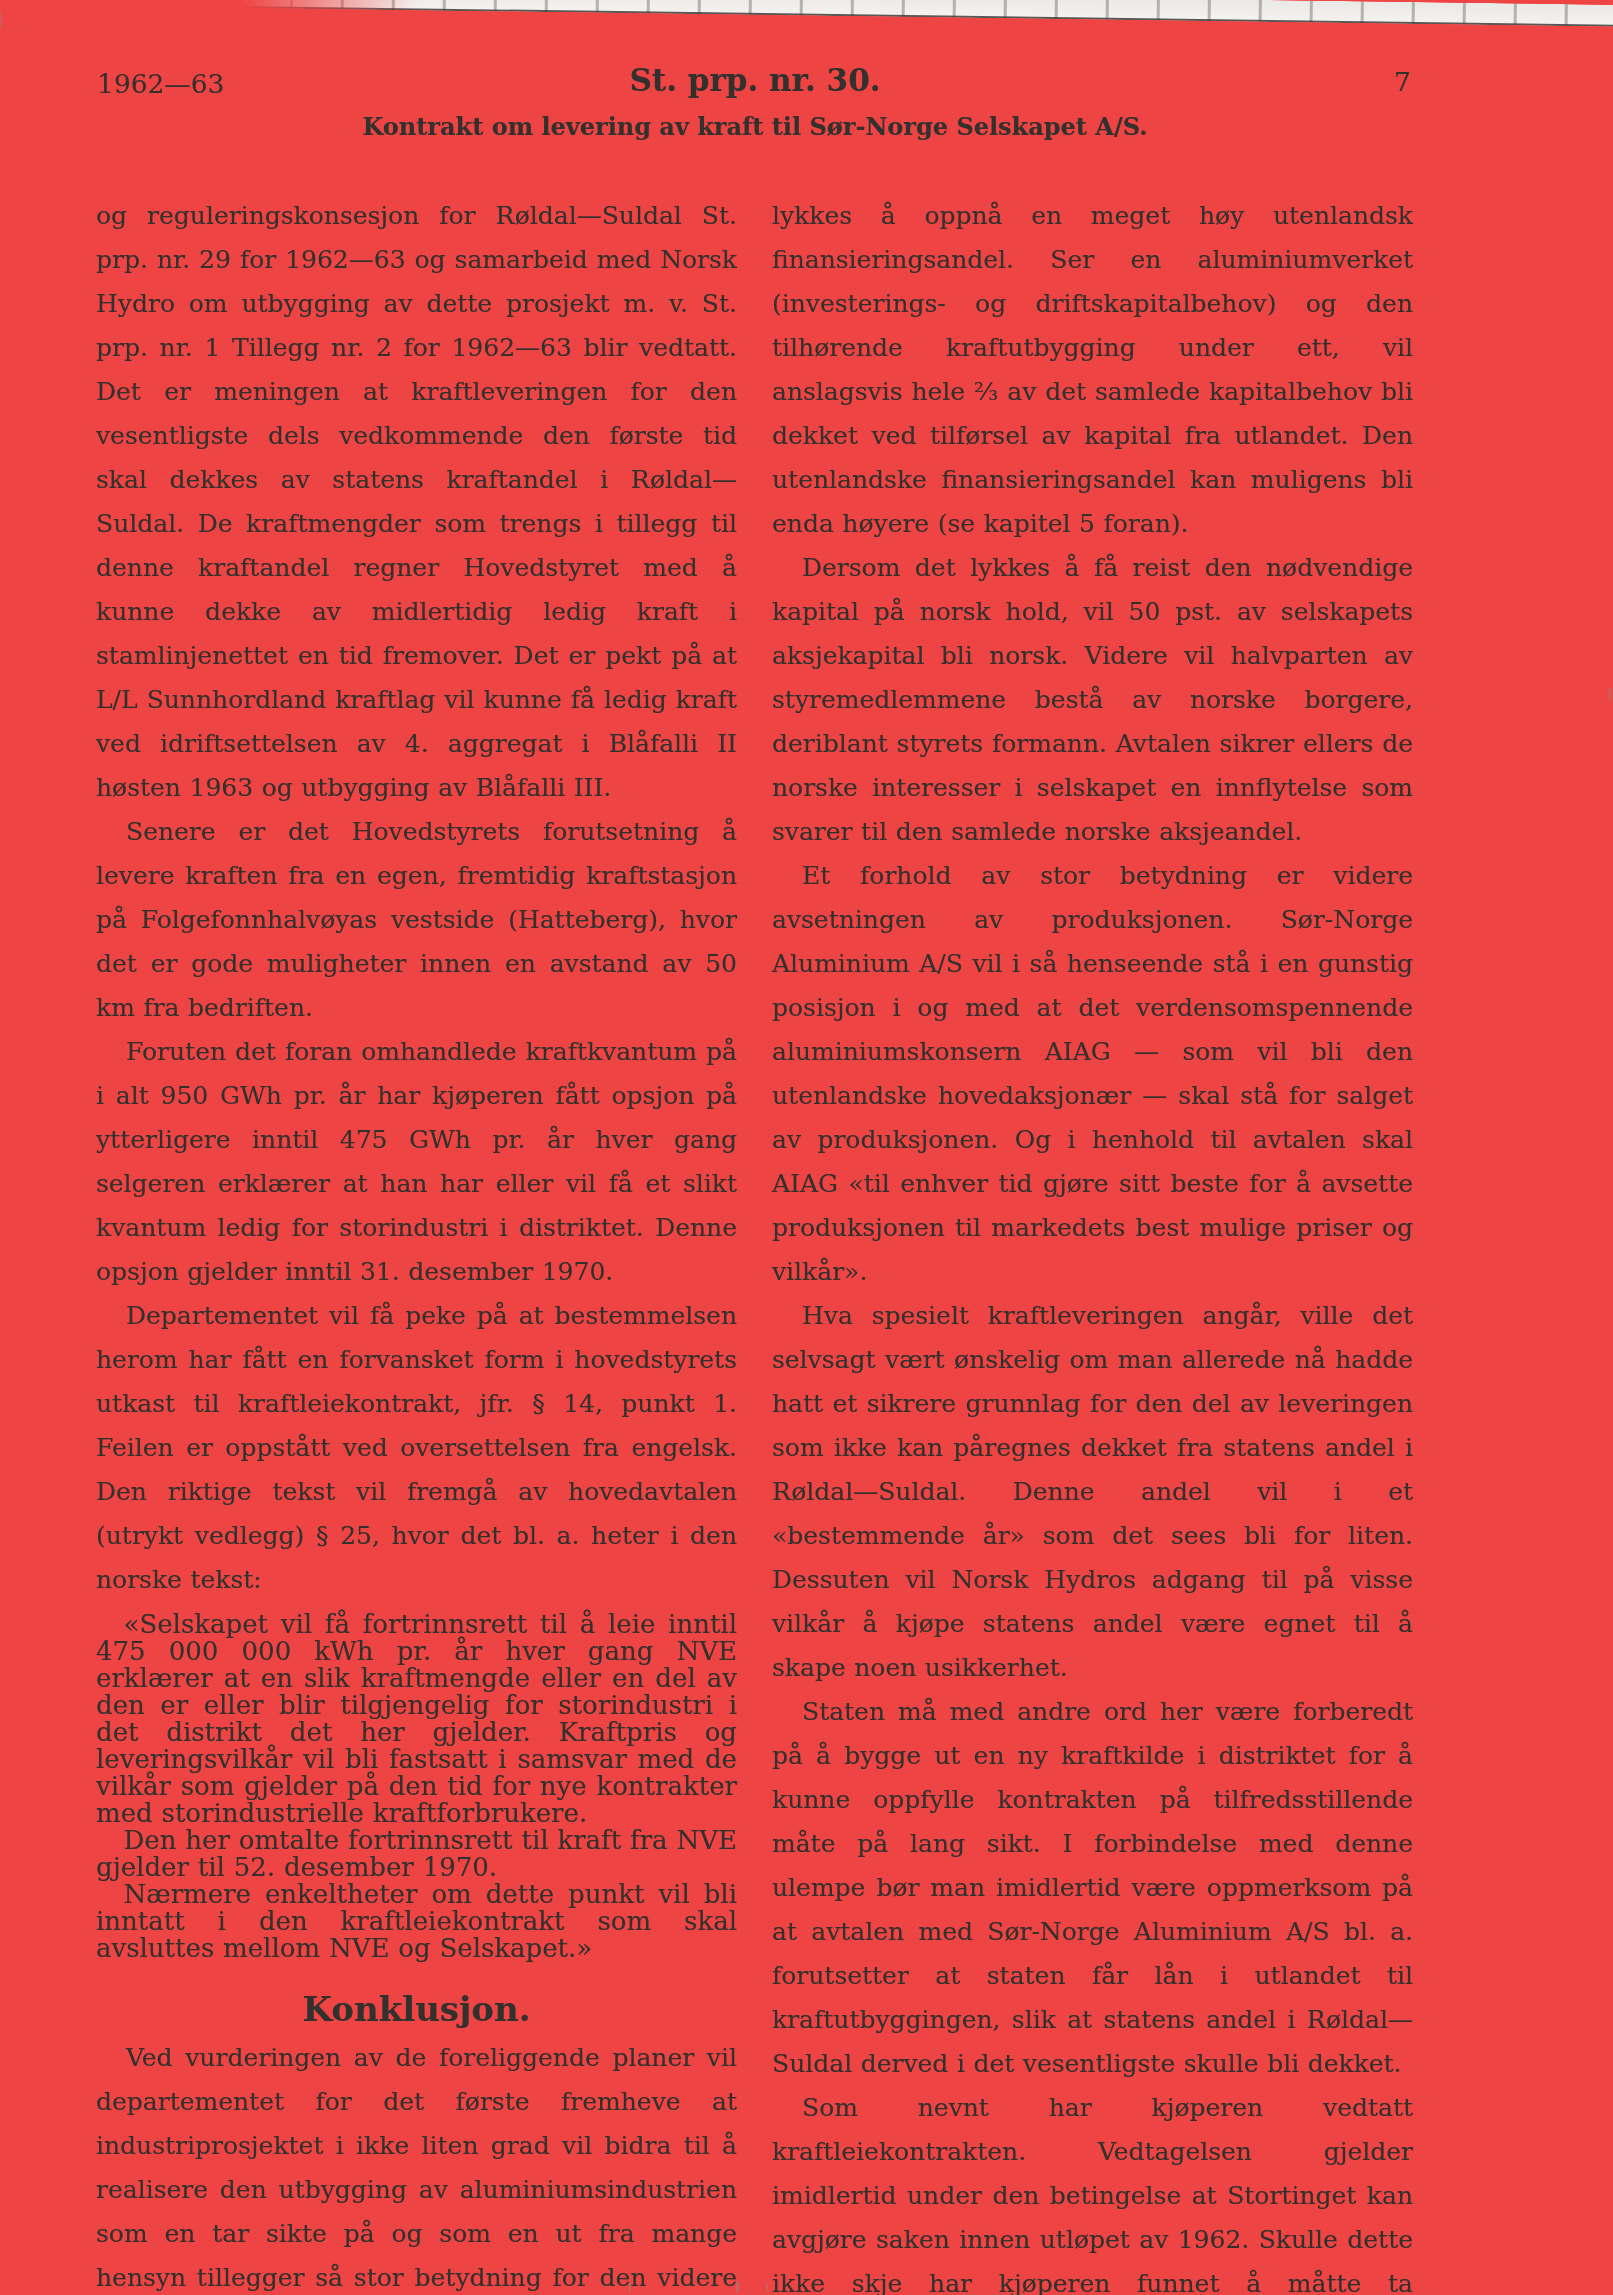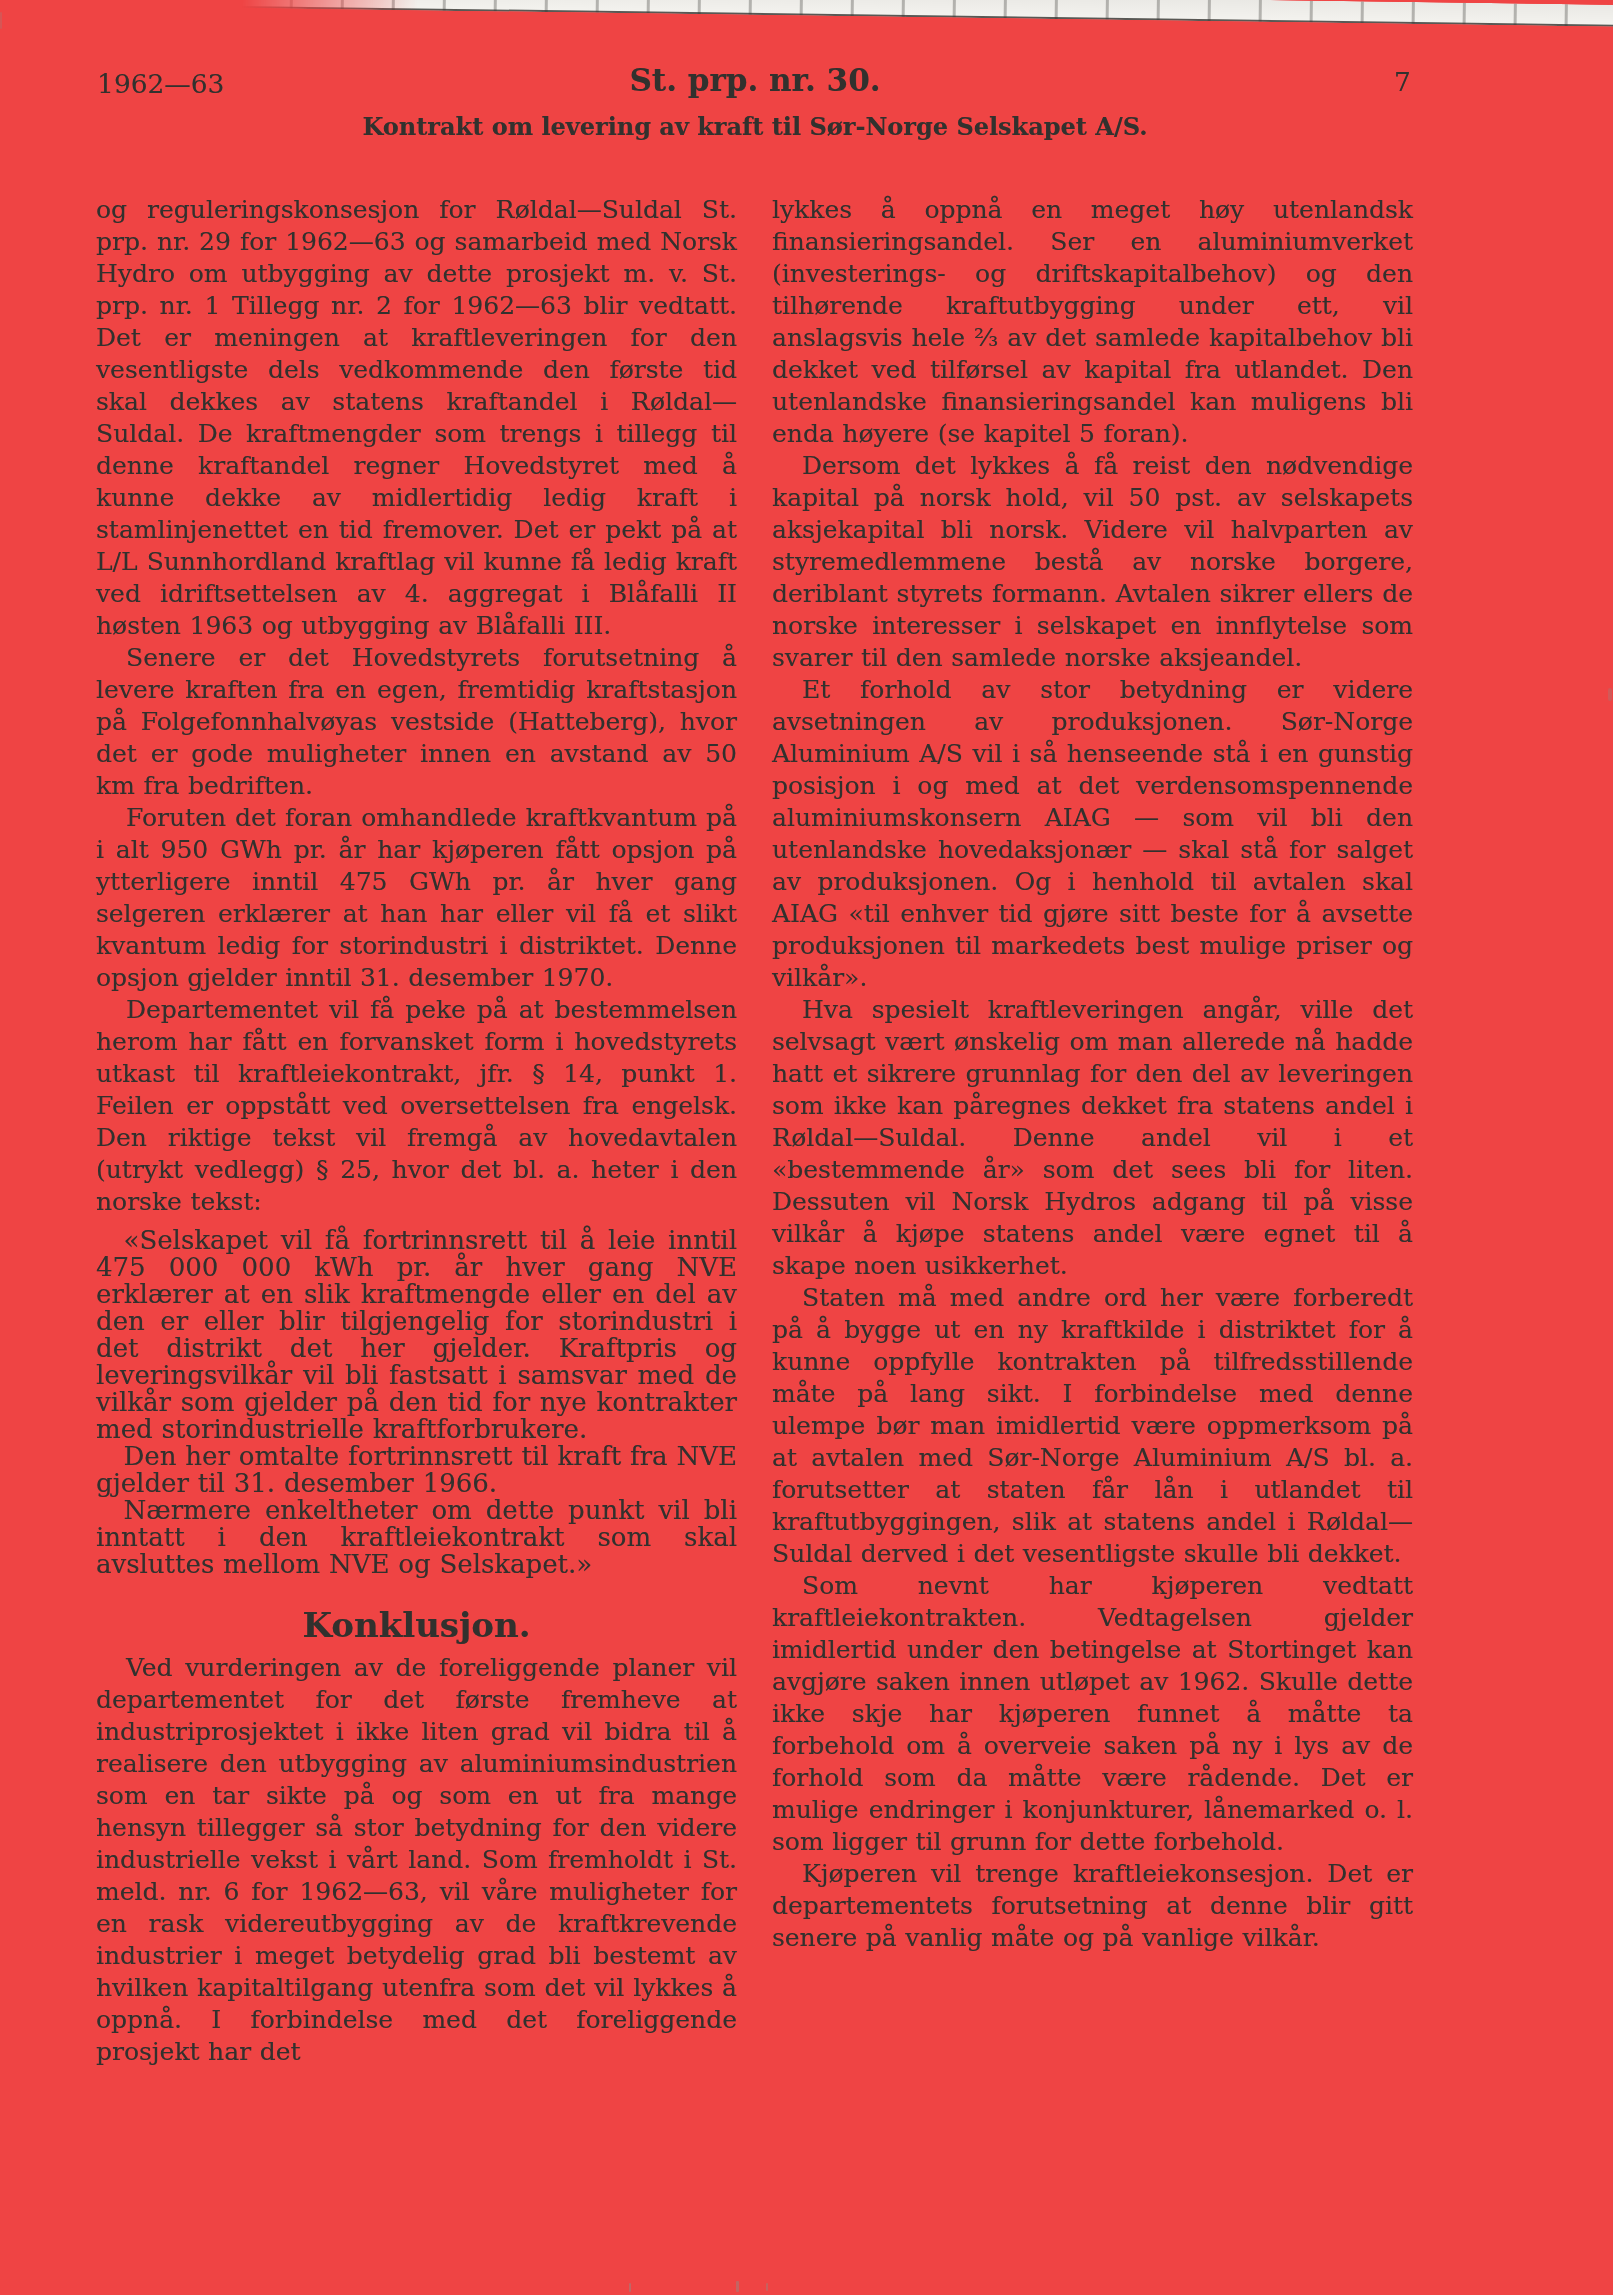--- a/index.html
+++ b/index.html
@@ -50,21 +50,21 @@
     top: 194px;
     width: 1318px;
     display: flex;
     gap: 35px;
   }
   .col { width: 641px; }
 
   .col p { margin: 0; text-align: justify; }
   .para {
     font-size: 25px;
-    line-height: 32px;
+    line-height: 44px;
     text-indent: 30px;
     word-spacing: 0.6px;
   }
   .noindent { text-indent: 0; }
   .petit {
     font-size: 26px;
     line-height: 27px;
     text-indent: 27.5px;
     word-spacing: 0.6px;
   }
@@ -120,21 +120,21 @@
   </header>
 
   <main class="columns">
 
     <section class="col">
       <p class="para noindent">og reguleringskonsesjon for Røldal—Suldal St. prp. nr. 29 for 1962—63 og samarbeid med Norsk Hydro om utbygging av dette prosjekt m. v. St. prp. nr. 1 Tillegg nr. 2 for 1962—63 blir vedtatt. Det er meningen at kraftleveringen for den vesentligste dels vedkommende den første tid skal dekkes av statens kraftandel i Røldal—Suldal. De kraftmengder som trengs i tillegg til denne kraftandel regner Hovedstyret med å kunne dekke av midlertidig ledig kraft i stamlinjenettet en tid fremover. Det er pekt på at L/L Sunnhordland kraftlag vil kunne få ledig kraft ved idriftsettelsen av 4. aggregat i Blåfalli II høsten 1963 og utbygging av Blåfalli III.</p>
       <p class="para">Senere er det Hovedstyrets forutsetning å levere kraften fra en egen, fremtidig kraftstasjon på Folgefonnhalvøyas vestside (Hatteberg), hvor det er gode muligheter innen en avstand av 50 km fra bedriften.</p>
       <p class="para">Foruten det foran omhandlede kraftkvantum på i alt 950 GWh pr. år har kjøperen fått opsjon på ytterligere inntil 475 GWh pr. år hver gang selgeren erklærer at han har eller vil få et slikt kvantum ledig for storindustri i distriktet. Denne opsjon gjelder inntil 31. desember 1970.</p>
       <p class="para">Departementet vil få peke på at bestemmelsen herom har fått en forvansket form i hovedstyrets utkast til kraftleiekontrakt, jfr. § 14, punkt 1. Feilen er oppstått ved oversettelsen fra engelsk. Den riktige tekst vil fremgå av hovedavtalen (utrykt vedlegg) § 25, hvor det bl. a. heter i den norske tekst:</p>
       <p class="petit petit-first">«Selskapet vil få fortrinnsrett til å leie inntil 475 000 000 kWh pr. år hver gang NVE erklærer at en slik kraftmengde eller en del av den er eller blir tilgjengelig for storindustri i det distrikt det her gjelder. Kraftpris og leveringsvilkår vil bli fastsatt i samsvar med de vilkår som gjelder på den tid for nye kontrakter med storindustrielle kraftforbrukere.</p>
-      <p class="petit">Den her omtalte fortrinnsrett til kraft fra NVE gjelder til 31. desember 1966.</p>
+      <p class="petit">Den her omtalte fortrinnsrett til kraft fra NVE gjelder til 52. desember 1970.</p>
       <p class="petit">Nærmere enkeltheter om dette punkt vil bli inntatt i den kraftleiekontrakt som skal avsluttes mellom NVE og Selskapet.»</p>
       <h3 class="section-heading">Konklusjon.</h3>
       <p class="para">Ved vurderingen av de foreliggende planer vil departementet for det første fremheve at industriprosjektet i ikke liten grad vil bidra til å realisere den utbygging av aluminiumsindustrien som en tar sikte på og som en ut fra mange hensyn tillegger så stor betydning for den videre industrielle vekst i vårt land. Som fremholdt i St. meld. nr. 6 for 1962—63, vil våre muligheter for en rask videreutbygging av de kraftkrevende industrier i meget betydelig grad bli bestemt av hvilken kapitaltilgang utenfra som det vil lykkes å oppnå. I forbindelse med det foreliggende prosjekt har det</p>
     </section>
 
     <section class="col">
       <p class="para noindent">lykkes å oppnå en meget høy utenlandsk finansieringsandel. Ser en aluminiumverket (investerings- og driftskapitalbehov) og den tilhørende kraftutbygging under ett, vil anslagsvis hele ⅔ av det samlede kapitalbehov bli dekket ved tilførsel av kapital fra utlandet. Den utenlandske finansieringsandel kan muligens bli enda høyere (se kapitel 5 foran).</p>
       <p class="para">Dersom det lykkes å få reist den nødvendige kapital på norsk hold, vil 50 pst. av selskapets aksjekapital bli norsk. Videre vil halvparten av styremedlemmene bestå av norske borgere, deriblant styrets formann. Avtalen sikrer ellers de norske interesser i selskapet en innflytelse som svarer til den samlede norske aksjeandel.</p>
       <p class="para">Et forhold av stor betydning er videre avsetningen av produksjonen. Sør-Norge Aluminium A/S vil i så henseende stå i en gunstig posisjon i og med at det verdensomspennende aluminiumskonsern AIAG — som vil bli den utenlandske hovedaksjonær — skal stå for salget av produksjonen. Og i henhold til avtalen skal AIAG «til enhver tid gjøre sitt beste for å avsette produksjonen til markedets best mulige priser og vilkår».</p>
       <p class="para">Hva spesielt kraftleveringen angår, ville det selvsagt vært ønskelig om man allerede nå hadde hatt et sikrere grunnlag for den del av leveringen som ikke kan påregnes dekket fra statens andel i Røldal—Suldal. Denne andel vil i et «bestemmende år» som det sees bli for liten. Dessuten vil Norsk Hydros adgang til på visse vilkår å kjøpe statens andel være egnet til å skape noen usikkerhet.</p>

